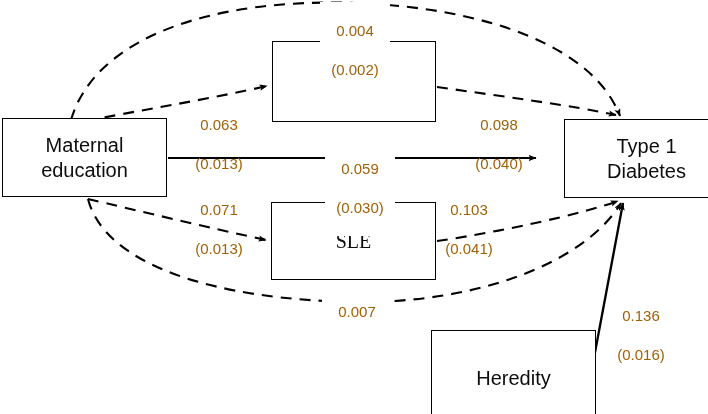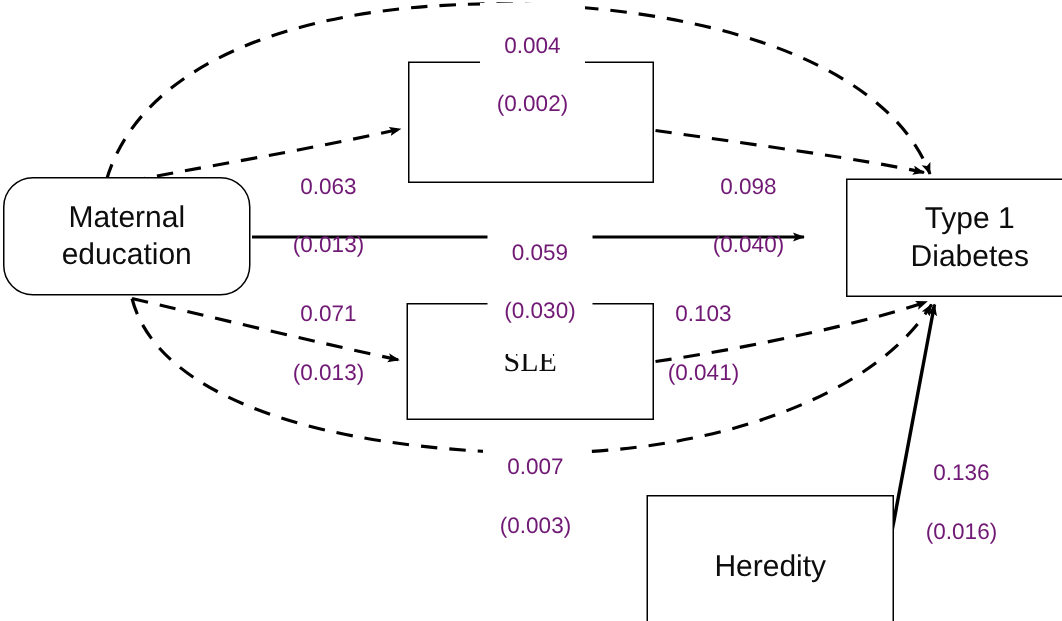--- a/index.html
+++ b/index.html
@@ -21,21 +21,21 @@
     justify-content:center;
     text-align:center;
     color:#0d0d0d;
     line-height:1.22;
     white-space:pre-line;
   }
   .node-label{font-size:20px;font-weight:400;}
   .edge-label{
     position:absolute;
     text-align:center;
-    color:#701a75;
+    color:#a16207;
     font-size:15px;
     line-height:1.28;
     white-space:pre-line;
     background:transparent;
   }
   .edge-label.boxed{background:#ffffff;padding:0 2px;}
 </style>
 </head>
 <body>
 
@@ -61,21 +61,21 @@
 
     <path d="M 88,199 C 135,210 210,228 266,240" fill="none" stroke="#000000" stroke-width="2.1" stroke-dasharray="11,8" marker-end="url(#arrow-dash)"></path>
 
     <path d="M 437,241 C 500,232 582,214 618,201" fill="none" stroke="#000000" stroke-width="2.1" stroke-dasharray="11,8" marker-end="url(#arrow-dash)"></path>
 
     <path d="M 88,199 C 105,265 215,300 356,302 C 480,303 585,262 621,203" fill="none" stroke="#000000" stroke-width="2.1" stroke-dasharray="11,8" marker-end="url(#arrow-dash)"></path>
 
     <path d="M 590,379 L 623,203" fill="none" stroke="#000000" stroke-width="2.3" marker-end="url(#arrow-solid)"></path>
   </svg>
 
-  <div class="node-box" style="left:2px;top:118px;width:165px;height:79px;border-radius:20px;">
+  <div class="node-box" style="left:2px;top:118px;width:165px;height:79px;">
     <span class="node-label">Maternal
 education</span>
   </div>
 
   <div class="node-box" style="left:272px;top:41px;width:164px;height:81px;">
     <span class="node-label">BMI</span>
   </div>
 
   <div class="node-box" style="left:271px;top:202px;width:165px;height:78px;font-family:Liberation Serif, serif;">
     <span class="node-label">SLE</span>
@@ -115,21 +115,20 @@
     <div>(0.013)</div>
   </div>
 
   <div class="edge-label" style="left:436px;top:181px;width:66px;">
     <div>0.103</div>
     <div>(0.041)</div>
   </div>
 
   <div class="edge-label boxed" style="left:322px;top:283px;width:66px;">
     <div>0.007</div>
-    <div>(0.003)</div>
   </div>
 
   <div class="edge-label" style="left:608px;top:287px;width:66px;text-align:center;">
     <div>0.136</div>
     <div>(0.016)</div>
   </div>
 
 </div>
 
 </body></html>

